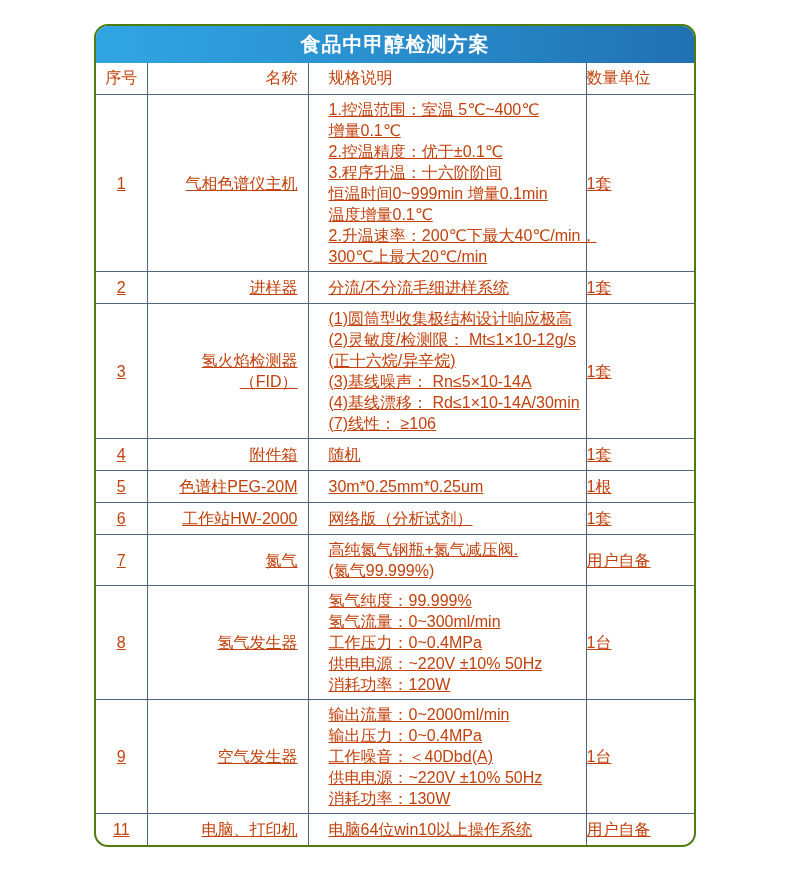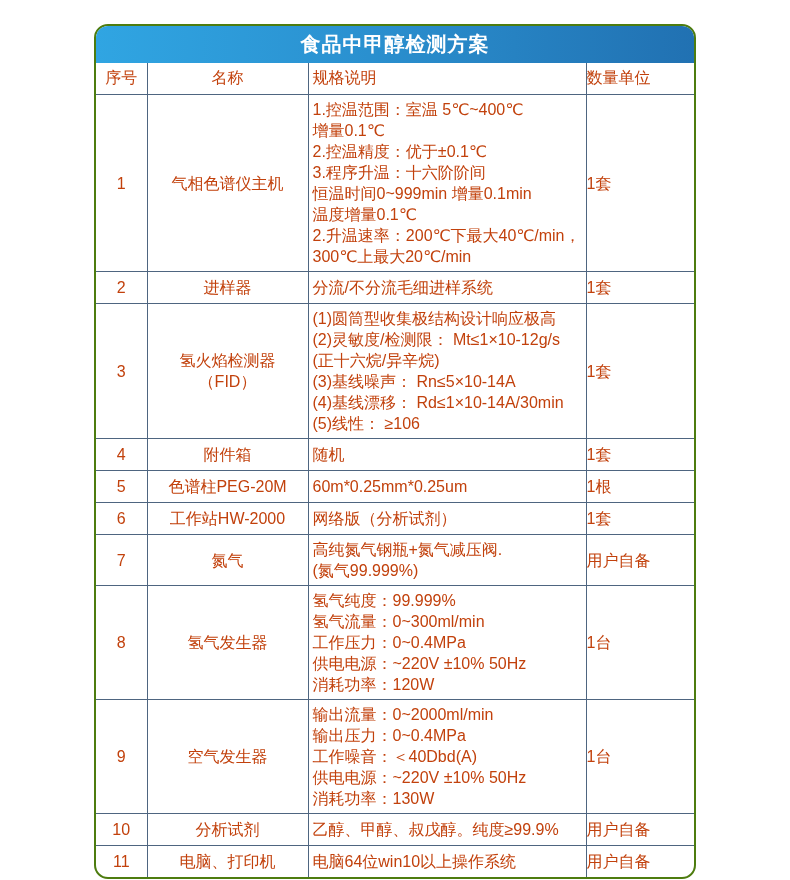--- a/index.html
+++ b/index.html
@@ -43,25 +43,25 @@
     border: 1.5px solid #4e6580;
     vertical-align: middle;
   }
   thead th {
     font-weight: normal;
     text-align: left;
     padding: 5px 8px;
     height: 18px;
   }
   th.col-no, td.col-no { text-align: center; padding: 5px 2px; }
-  th.col-name, td.col-name { padding: 5px 10px; text-align: center; }
-  th.col-spec, td.col-spec { padding: 4px 4px; text-align: left; }
+  th.col-name, td.col-name { padding: 5px 10px; text-align: right; }
+  th.col-spec, td.col-spec { padding: 4px 20px; text-align: left; }
   th.col-qty, td.col-qty { padding: 5px 0; text-align: left; }
   td.col-spec { line-height: 21px; }
-  td { line-height: 21px; }
+  td { line-height: 21px; text-decoration: underline; }
   .spec-line { line-height: 21px; white-space: nowrap; }
 </style>
 </head>
 <body>
 
 <div class="page">
   <div class="panel">
     <div class="title-band">
       <span>食品中甲醇检测方案</span>
     </div>
@@ -106,37 +106,37 @@
           </tr>
           <tr>
             <td class="col-no">3</td>
             <td class="col-name">氢火焰检测器（FID）</td>
             <td class="col-spec">
               <div class="spec-line">(1)圆筒型收集极结构设计响应极高</div>
               <div class="spec-line">(2)灵敏度/检测限： Mt≤1×10-12g/s</div>
               <div class="spec-line">(正十六烷/异辛烷)</div>
               <div class="spec-line">(3)基线噪声： Rn≤5×10-14A</div>
               <div class="spec-line">(4)基线漂移： Rd≤1×10-14A/30min</div>
-              <div class="spec-line">(5)线性： ≥106</div>
+              <div class="spec-line">(7)线性： ≥106</div>
             </td>
             <td class="col-qty">1套</td>
           </tr>
           <tr>
             <td class="col-no">4</td>
             <td class="col-name">附件箱</td>
             <td class="col-spec">
               <div class="spec-line">随机</div>
             </td>
             <td class="col-qty">1套</td>
           </tr>
           <tr>
             <td class="col-no">5</td>
             <td class="col-name">色谱柱PEG-20M</td>
             <td class="col-spec">
-              <div class="spec-line">60m*0.25mm*0.25um</div>
+              <div class="spec-line">30m*0.25mm*0.25um</div>
             </td>
             <td class="col-qty">1根</td>
           </tr>
           <tr>
             <td class="col-no">6</td>
             <td class="col-name">工作站HW-2000</td>
             <td class="col-spec">
               <div class="spec-line">网络版（分析试剂）</div>
             </td>
             <td class="col-qty">1套</td>
@@ -168,28 +168,20 @@
             <td class="col-spec">
               <div class="spec-line">输出流量：0~2000ml/min</div>
               <div class="spec-line">输出压力：0~0.4MPa</div>
               <div class="spec-line">工作噪音：＜40Dbd(A)</div>
               <div class="spec-line">供电电源：~220V ±10% 50Hz</div>
               <div class="spec-line">消耗功率：130W</div>
             </td>
             <td class="col-qty">1台</td>
           </tr>
           <tr>
-            <td class="col-no">10</td>
-            <td class="col-name">分析试剂</td>
-            <td class="col-spec">
-              <div class="spec-line">乙醇、甲醇、叔戊醇。纯度≥99.9%</div>
-            </td>
-            <td class="col-qty">用户自备</td>
-          </tr>
-          <tr>
             <td class="col-no">11</td>
             <td class="col-name">电脑、打印机</td>
             <td class="col-spec">
               <div class="spec-line">电脑64位win10以上操作系统</div>
             </td>
             <td class="col-qty">用户自备</td>
           </tr>
         </tbody>
     </table>
   </div>

